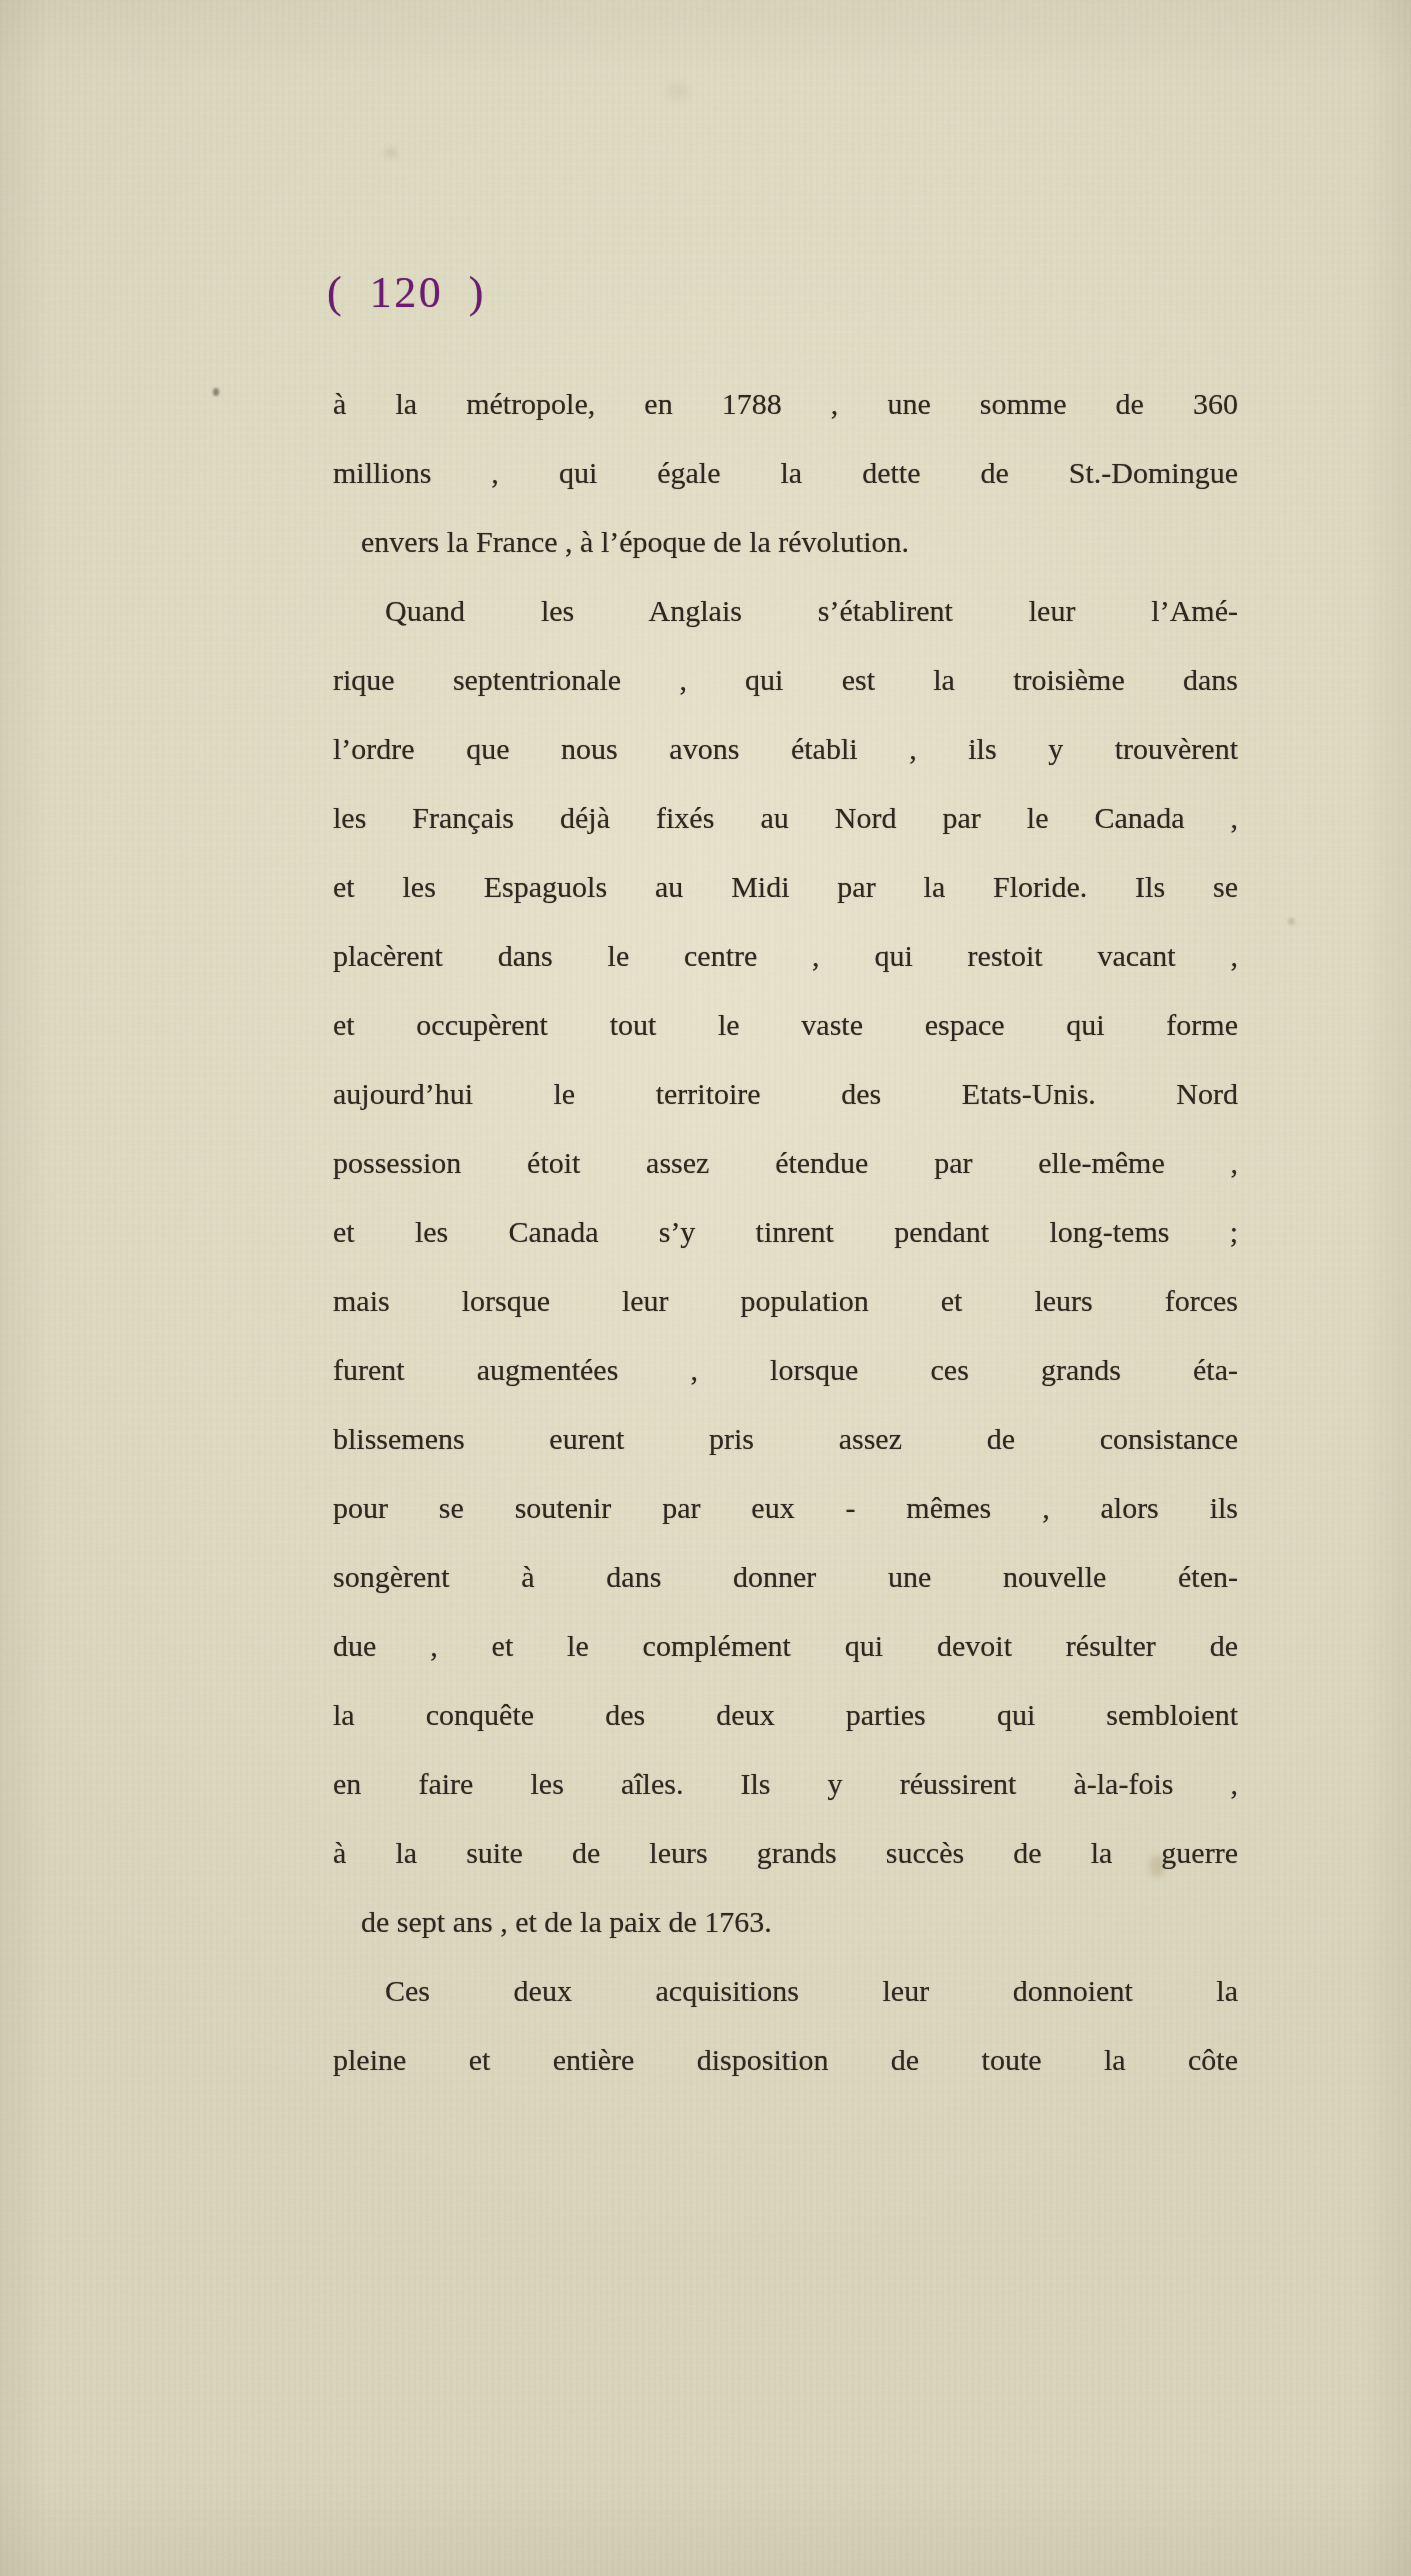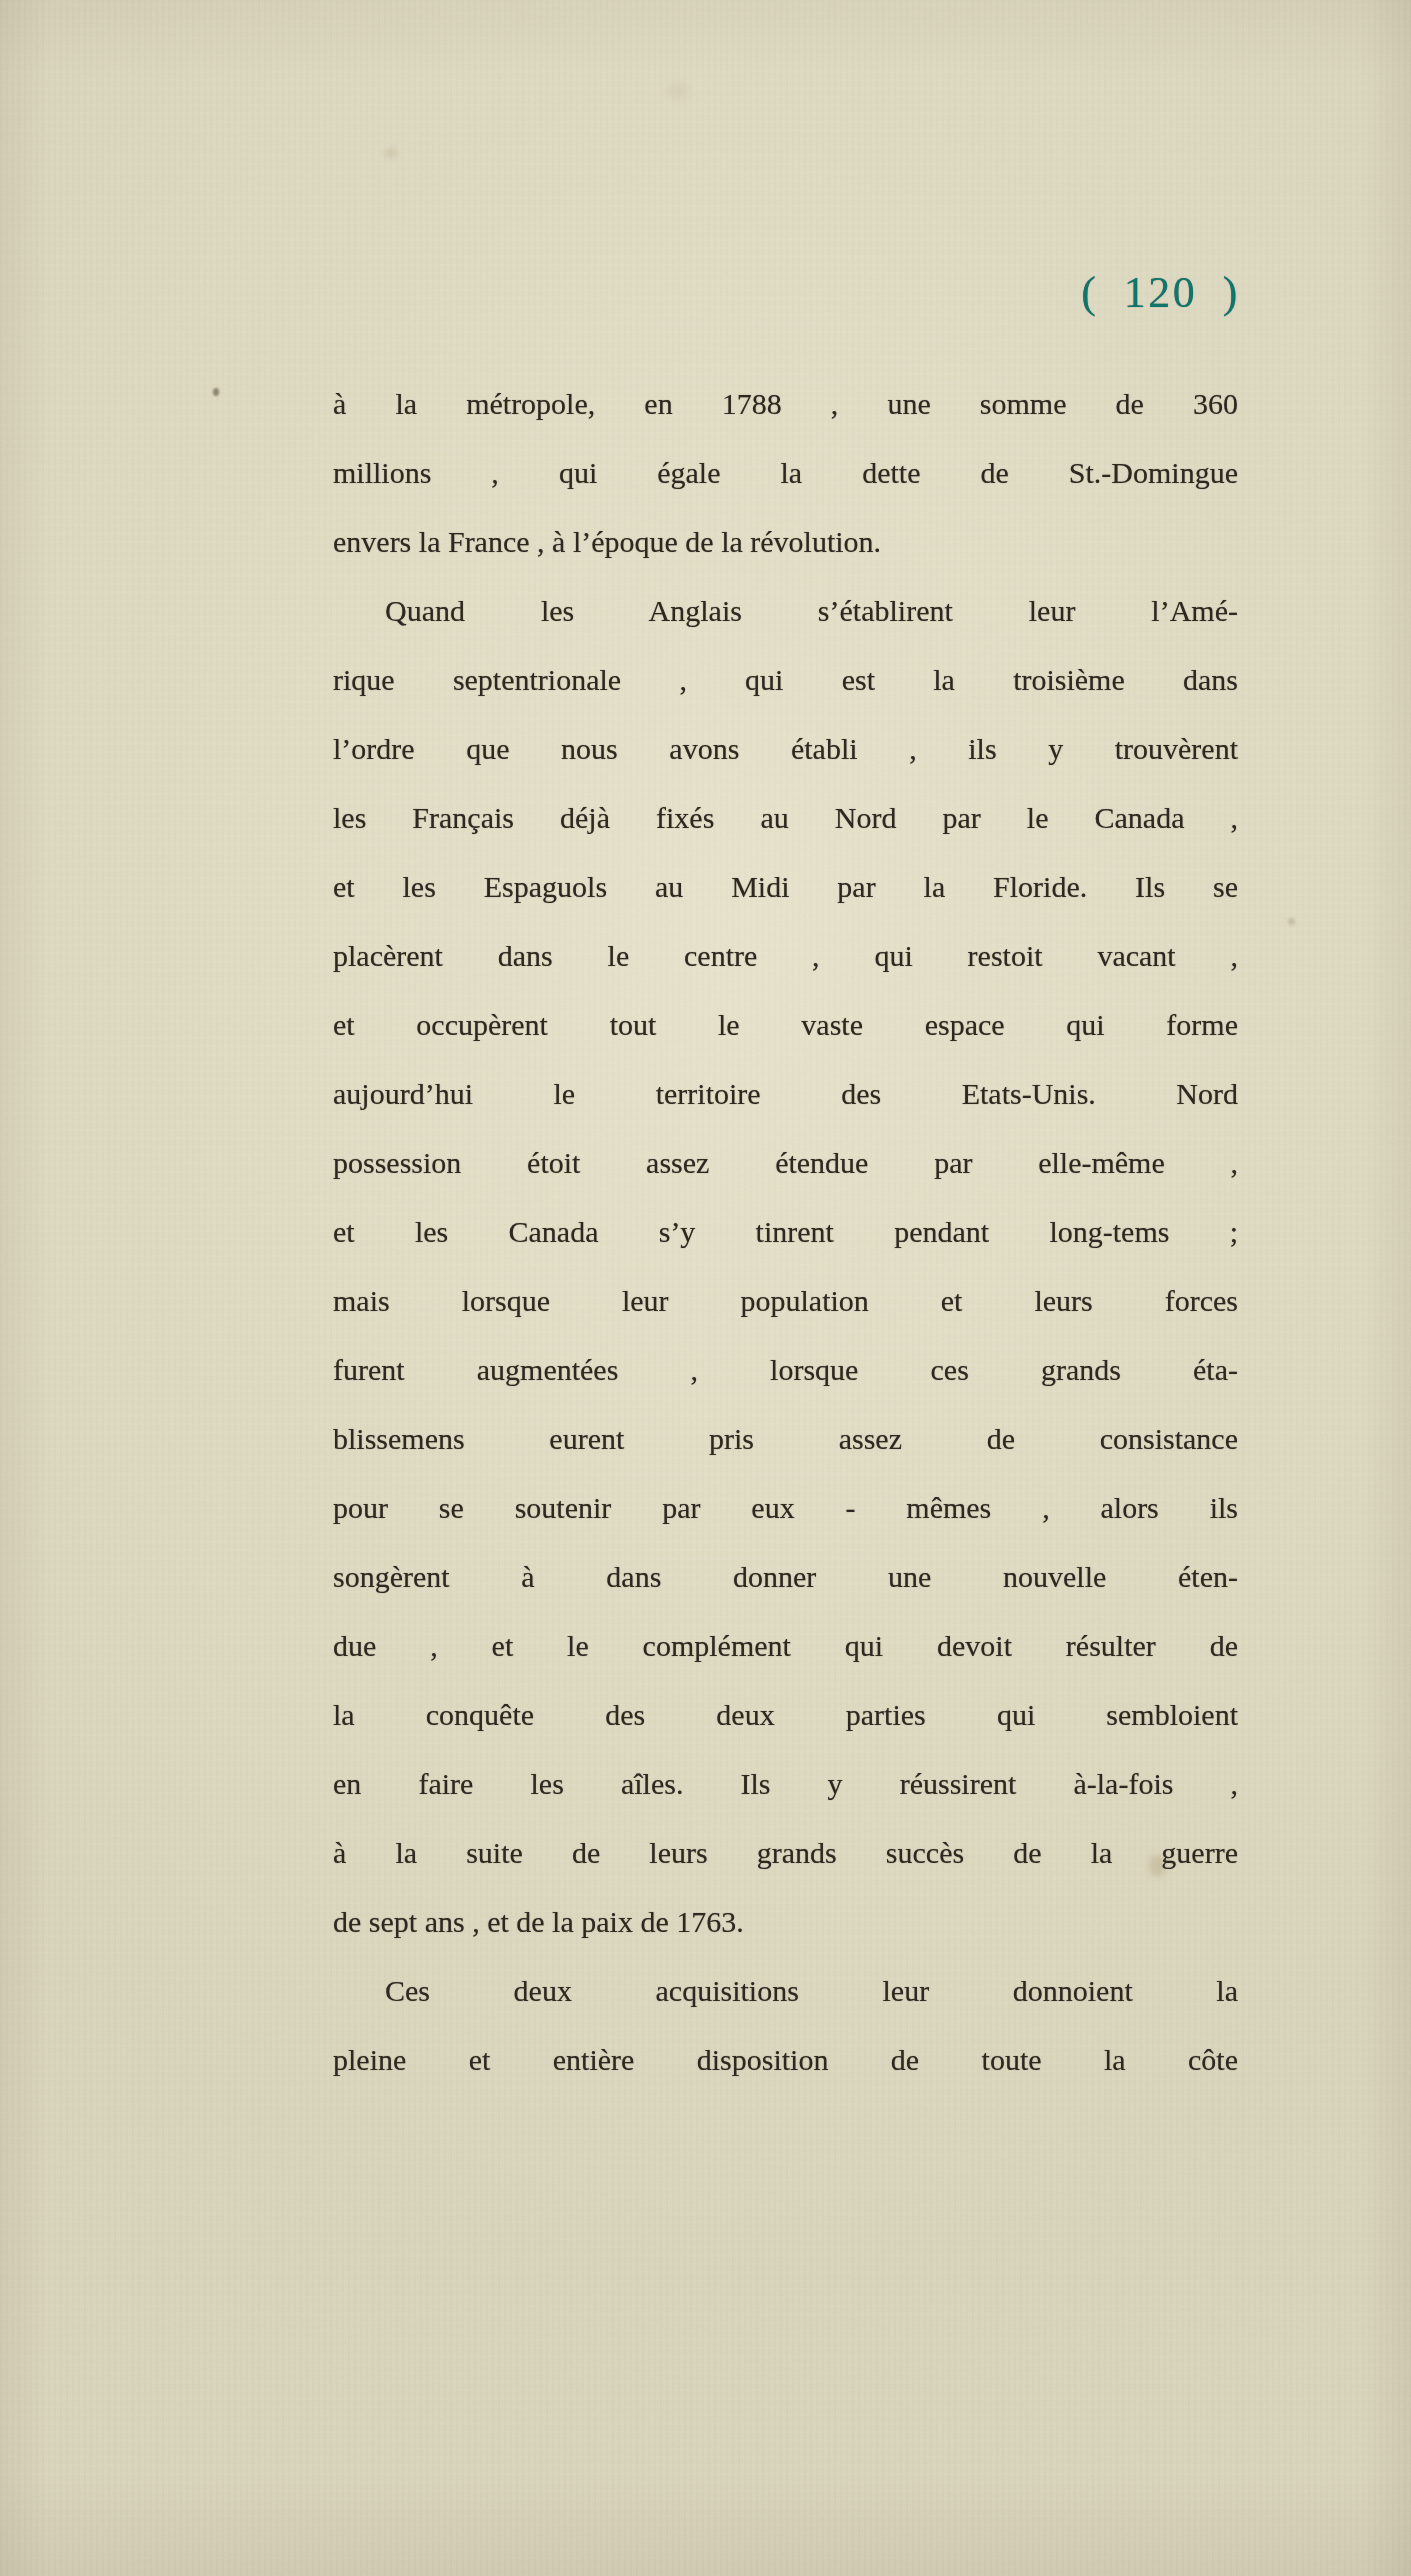--- a/index.html
+++ b/index.html
@@ -27,45 +27,46 @@
     width: 100%; height: 100%;
     pointer-events: none;
   }
   .ink-layer {
     position: absolute; inset: 0;
     color: #2e2920;
     filter: blur(0.4px);
   }
   .page-header {
     position: absolute;
-    left: 335px; top: 267px; width: 905px;
-    text-align: right;
+    left: 327px; top: 267px; width: 905px;
+    text-align: left;
     font-size: 44px;
     letter-spacing: 2.5px;
     word-spacing: 12px;
-    color: #0f766e;
+    color: #701a75;
     text-shadow: 0 0 1.1px rgba(46,41,32,0.55);
   }
   .text-block {
     position: absolute;
     left: 333px; top: 369px; width: 905px;
     text-shadow: 0 0 1.1px rgba(46,41,32,0.5);
   }
   .line {
     height: 69px;
     line-height: 69px;
     font-size: 30px;
     letter-spacing: 0px;
     text-align: justify;
     text-align-last: justify;
     overflow: visible;
   }
   .line.no-just {
     text-align: left;
     text-align-last: left;
+    margin-left: 28px;
   }
   .line.indent {
     padding-left: 52px;
   }
   .speck {
     position: absolute;
     border-radius: 50%;
     pointer-events: none;
   }
   .speck.s1 { left: 213px; top: 388px; width: 6px; height: 7.6px; background: rgba(74,66,50,0.55); filter: blur(1px); }

